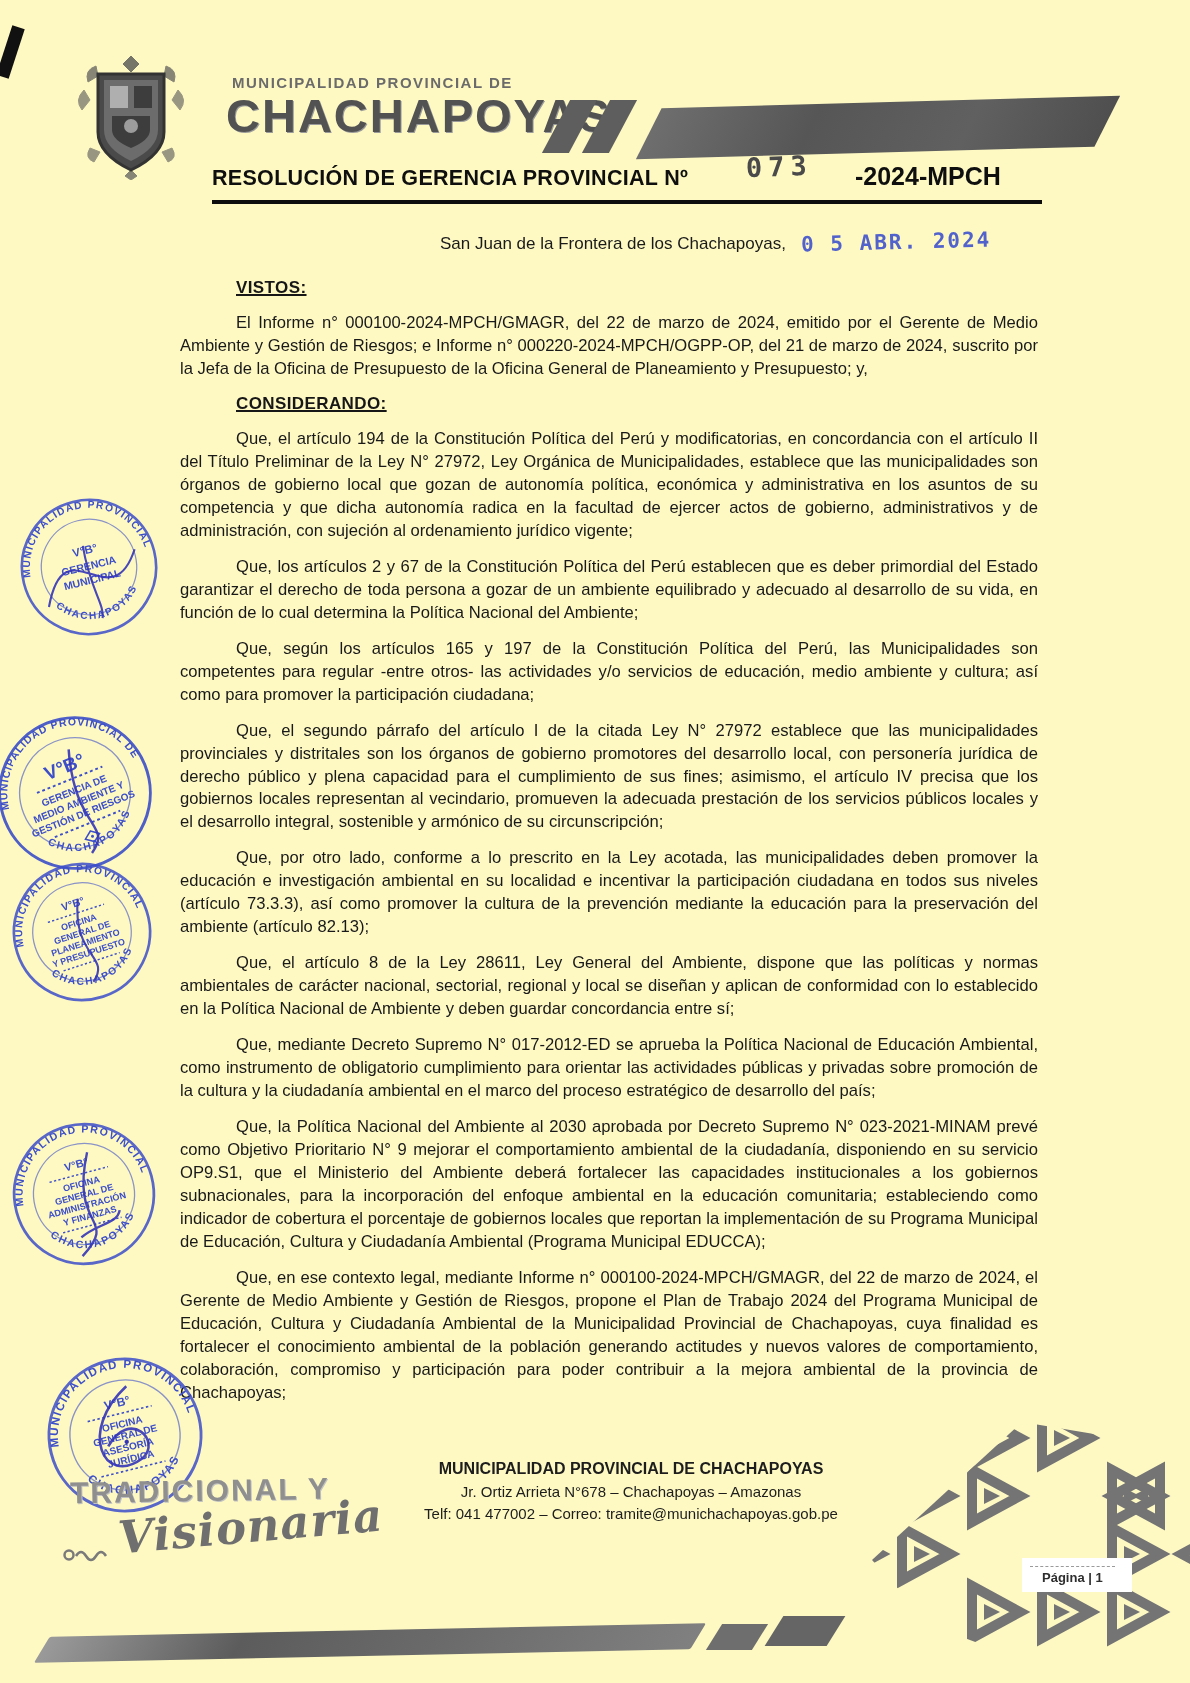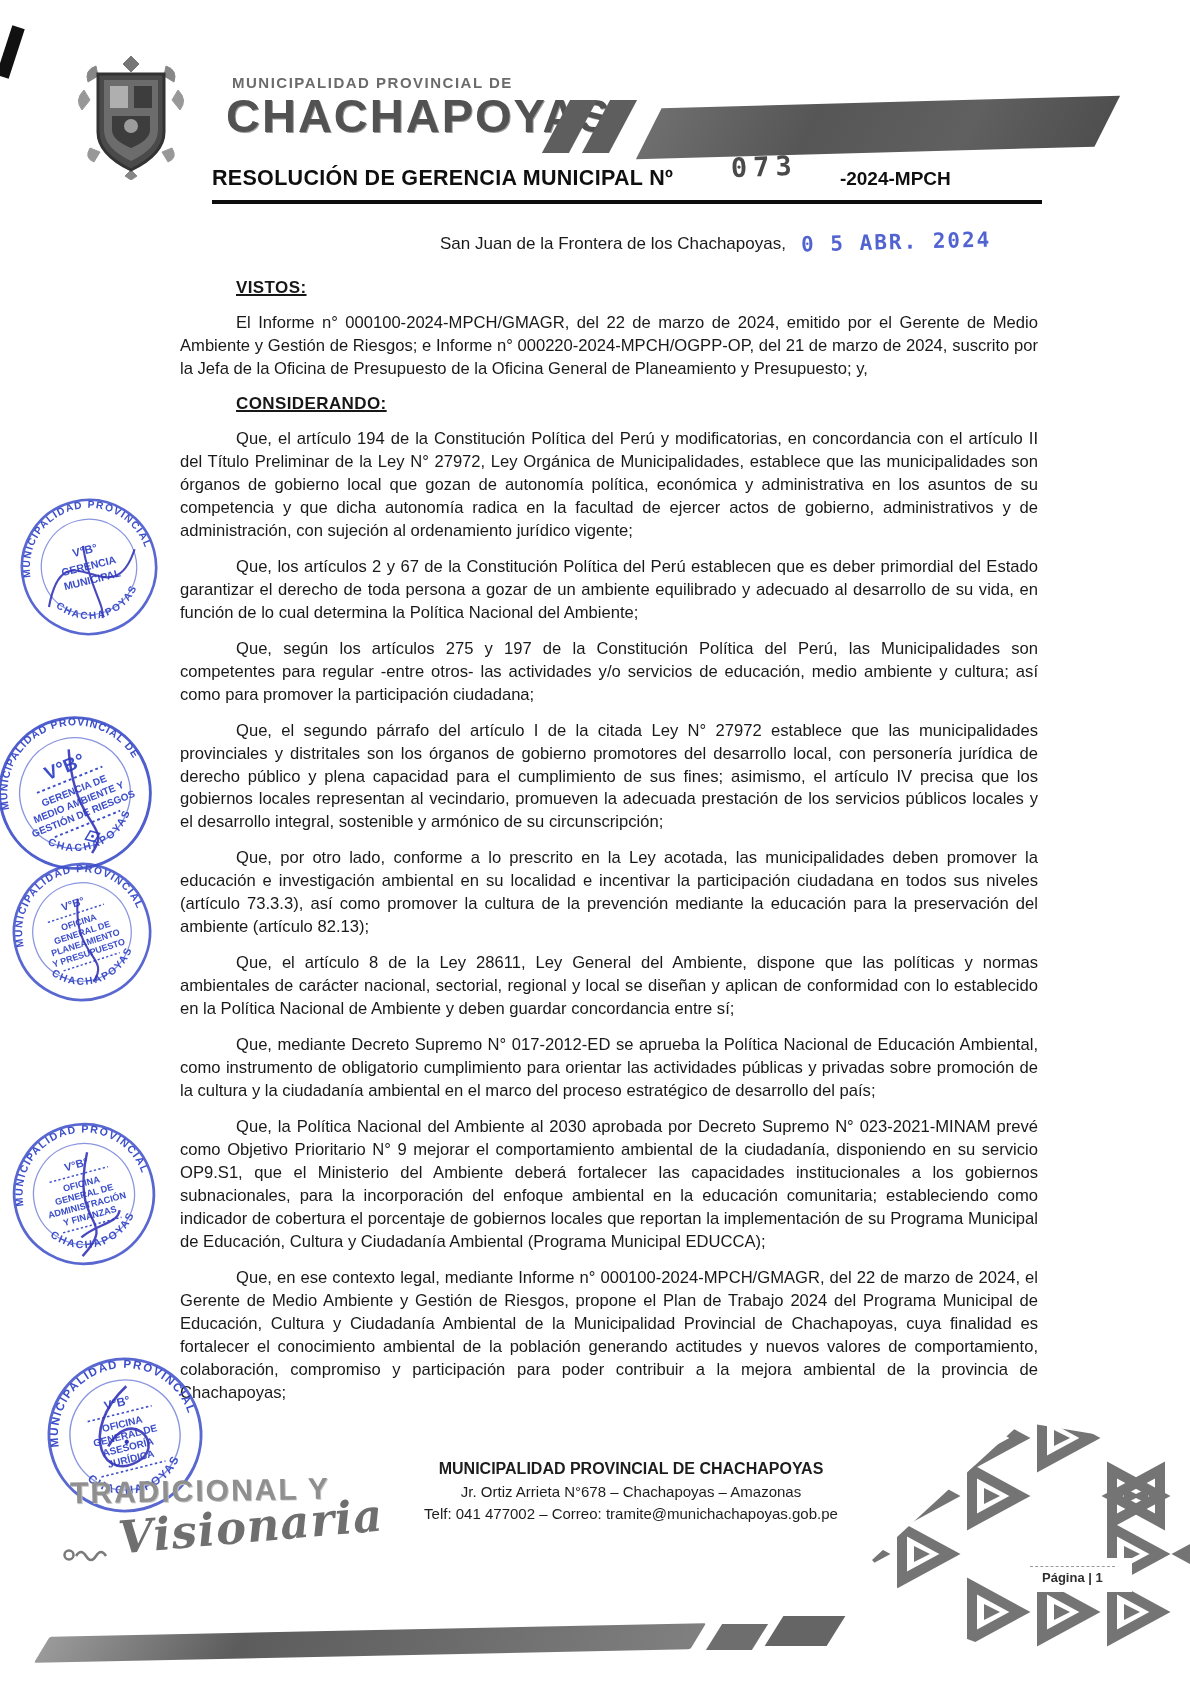--- a/index.html
+++ b/index.html
@@ -1,16 +1,16 @@
 <!DOCTYPE html>
 <html><head>
 <meta charset="utf-8">
 <style>
   html,body{margin:0;padding:0;background:#e8e8e8;}
-  .page{position:relative;width:1190px;height:1683px;margin:0 auto;background:#ffffff;
+  .page{position:relative;width:1190px;height:1683px;margin:0 auto;background:#fef9c3;
         font-family:"Liberation Sans",sans-serif;color:#171717;overflow:hidden;}
 
   
   .corner-mark{position:absolute;left:4px;top:26px;width:13px;height:52px;background:#111;
                transform:rotate(18deg);}
 
   
   .coat{position:absolute;left:56px;top:52px;}
   .org-small{position:absolute;left:232px;top:74px;font-size:15px;font-weight:bold;color:#6b6b6b;
              letter-spacing:1.5px;}
@@ -22,21 +22,21 @@
   .hbar{position:absolute;left:652px;top:102px;width:452px;height:51px;
         background:linear-gradient(90deg,#6e6e6e,#565656 35%,#606060 70%,#4f4f4f);
         transform:skewX(-28deg) rotate(-1.6deg);}
 
   .title-row{position:absolute;left:212px;top:160px;width:830px;display:flex;align-items:baseline;
              border-bottom:4px solid #0d0d0d;padding-bottom:9px;}
   .title-main{font-size:21.5px;font-weight:bold;color:#0f0f0f;letter-spacing:.3px;}
   .res-num{font-family:"DejaVu Sans Mono",monospace;font-size:27px;font-weight:bold;color:#4a4a4a;
            letter-spacing:6px;margin:0 42px 0 58px;transform:translateY(-9px) rotate(-2deg);
            display:inline-block;}
-  .title-suffix{font-size:19px;font-weight:bold;color:#0f0f0f;}
+  .title-suffix{font-size:25px;font-weight:bold;color:#0f0f0f;}
 
   .dateline{position:absolute;left:440px;top:230px;width:620px;font-size:17px;color:#1a1a1a;
             white-space:nowrap;}
   .date-stamp{display:inline-block;margin-left:10px;font-family:"DejaVu Sans Mono",monospace;
               font-size:21px;font-weight:bold;color:#4356cd;letter-spacing:2px;
               transform:rotate(-1.5deg);opacity:.92;}
 
   
   .body-text{position:absolute;left:180px;top:278px;width:858px;}
   .sec-label{font-size:17px;font-weight:bold;letter-spacing:.4px;text-decoration:underline;
@@ -99,37 +99,37 @@
       <circle cx="75" cy="74" r="7" fill="#dcdcdc" opacity=".6"></circle>
     </svg>
   </div>
   <div class="org-small">MUNICIPALIDAD PROVINCIAL DE</div>
   <div class="org-name">CHACHAPOYAS</div>
   <div class="slash s1"></div>
   <div class="slash s2"></div>
   <div class="hbar"></div>
 
   <div class="title-row">
-    <span class="title-main">RESOLUCIÓN DE GERENCIA MUNICIPAL Nº</span>
+    <span class="title-main">RESOLUCIÓN DE GERENCIA PROVINCIAL Nº</span>
     <span class="res-num">073</span>
     <span class="title-suffix">-2024-MPCH</span>
   </div>
 
   <div class="dateline">
     <span>San Juan de la Frontera de los Chachapoyas,</span>
     <span class="date-stamp">0 5 ABR. 2024</span>
   </div>
 
   <div class="body-text">
     <p class="sec-label">VISTOS:</p>
     <p class="para">El Informe n° 000100-2024-MPCH/GMAGR, del 22 de marzo de 2024, emitido por el Gerente de Medio Ambiente y Gestión de Riesgos; e Informe n° 000220-2024-MPCH/OGPP-OP, del 21 de marzo de 2024, suscrito por la Jefa de la Oficina de Presupuesto de la Oficina General de Planeamiento y Presupuesto; y,</p>
     <p class="sec-label considerando">CONSIDERANDO:</p>
     <p class="para">Que, el artículo 194 de la Constitución Política del Perú y modificatorias, en concordancia con el artículo II del Título Preliminar de la Ley N° 27972, Ley Orgánica de Municipalidades, establece que las municipalidades son órganos de gobierno local que gozan de autonomía política, económica y administrativa en los asuntos de su competencia y que dicha autonomía radica en la facultad de ejercer actos de gobierno, administrativos y de administración, con sujeción al ordenamiento jurídico vigente;</p>
     <p class="para">Que, los artículos 2 y 67 de la Constitución Política del Perú establecen que es deber primordial del Estado garantizar el derecho de toda persona a gozar de un ambiente equilibrado y adecuado al desarrollo de su vida, en función de lo cual determina la Política Nacional del Ambiente;</p>
-    <p class="para">Que, según los artículos 275 y 197 de la Constitución Política del Perú, las Municipalidades son competentes para regular -entre otros- las actividades y/o servicios de educación, medio ambiente y cultura; así como para promover la participación ciudadana;</p>
+    <p class="para">Que, según los artículos 165 y 197 de la Constitución Política del Perú, las Municipalidades son competentes para regular -entre otros- las actividades y/o servicios de educación, medio ambiente y cultura; así como para promover la participación ciudadana;</p>
     <p class="para">Que, el segundo párrafo del artículo I de la citada Ley N° 27972 establece que las municipalidades provinciales y distritales son los órganos de gobierno promotores del desarrollo local, con personería jurídica de derecho público y plena capacidad para el cumplimiento de sus fines; asimismo, el artículo IV precisa que los gobiernos locales representan al vecindario, promueven la adecuada prestación de los servicios públicos locales y el desarrollo integral, sostenible y armónico de su circunscripción;</p>
     <p class="para">Que, por otro lado, conforme a lo prescrito en la Ley acotada, las municipalidades deben promover la educación e investigación ambiental en su localidad e incentivar la participación ciudadana en todos sus niveles (artículo 73.3.3), así como promover la cultura de la prevención mediante la educación para la preservación del ambiente (artículo 82.13);</p>
     <p class="para">Que, el artículo 8 de la Ley 28611, Ley General del Ambiente, dispone que las políticas y normas ambientales de carácter nacional, sectorial, regional y local se diseñan y aplican de conformidad con lo establecido en la Política Nacional de Ambiente y deben guardar concordancia entre sí;</p>
     <p class="para">Que, mediante Decreto Supremo N° 017-2012-ED se aprueba la Política Nacional de Educación Ambiental, como instrumento de obligatorio cumplimiento para orientar las actividades públicas y privadas sobre promoción de la cultura y la ciudadanía ambiental en el marco del proceso estratégico de desarrollo del país;</p>
     <p class="para">Que, la Política Nacional del Ambiente al 2030 aprobada por Decreto Supremo N° 023-2021-MINAM prevé como Objetivo Prioritario N° 9 mejorar el comportamiento ambiental de la ciudadanía, disponiendo en su servicio OP9.S1, que el Ministerio del Ambiente deberá fortalecer las capacidades institucionales a los gobiernos subnacionales, para la incorporación del enfoque ambiental en la educación comunitaria; estableciendo como indicador de cobertura el porcentaje de gobiernos locales que reportan la implementación de su Programa Municipal de Educación, Cultura y Ciudadanía Ambiental (Programa Municipal EDUCCA);</p>
     <p class="para">Que, en ese contexto legal, mediante Informe n° 000100-2024-MPCH/GMAGR, del 22 de marzo de 2024, el Gerente de Medio Ambiente y Gestión de Riesgos, propone el Plan de Trabajo 2024 del Programa Municipal de Educación, Cultura y Ciudadanía Ambiental de la Municipalidad Provincial de Chachapoyas, cuya finalidad es fortalecer el conocimiento ambiental de la población generando actitudes y nuevos valores de comportamiento, colaboración, compromiso y participación para poder contribuir a la mejora ambiental de la provincia de Chachapoyas;</p>
   </div>
 
   <div class="stamp" style="left:14px;top:492px;transform:rotate(-14deg);">
     <svg width="150" height="150" viewBox="0 0 170 170">

